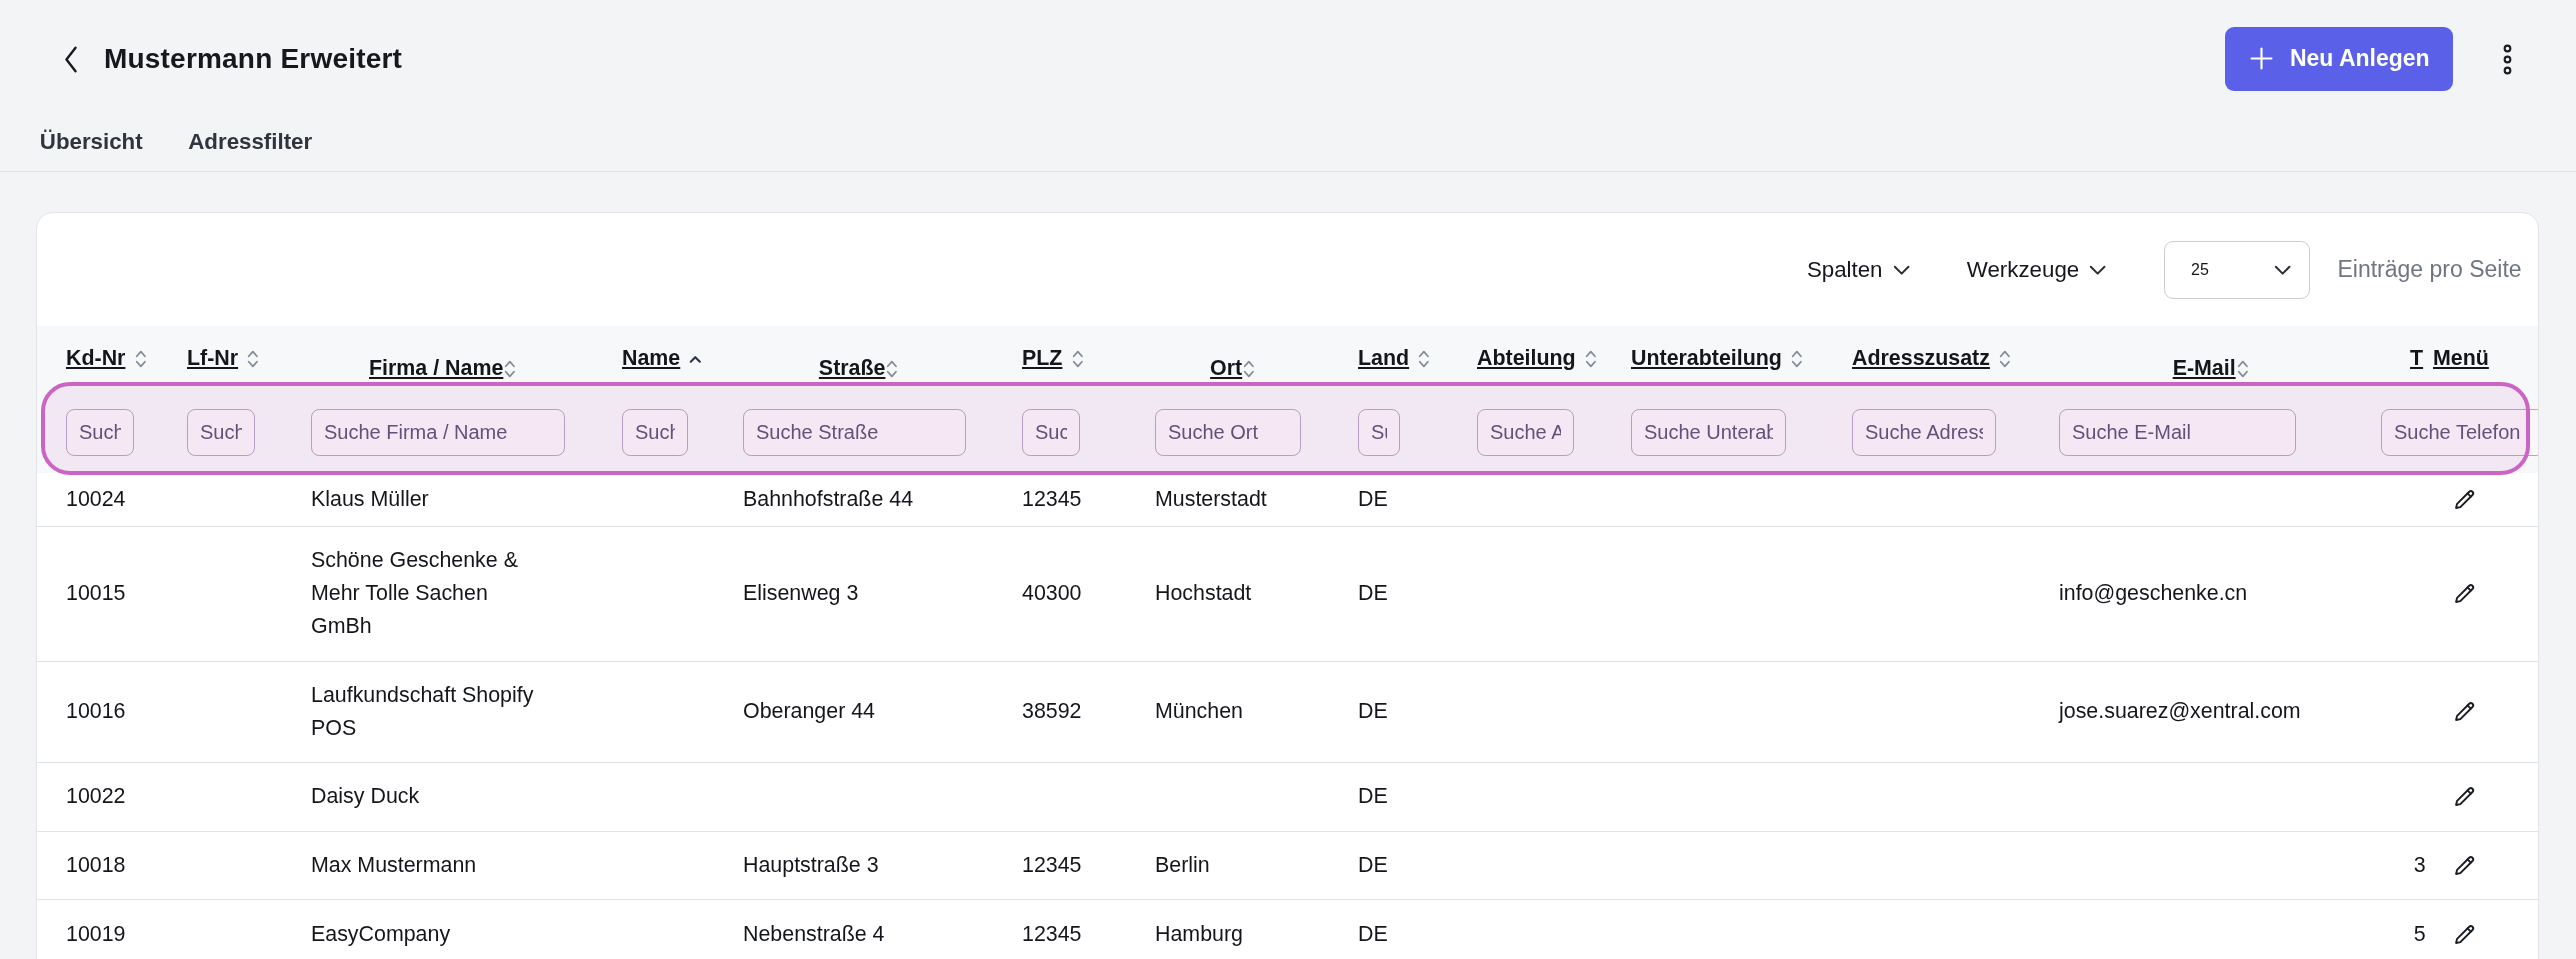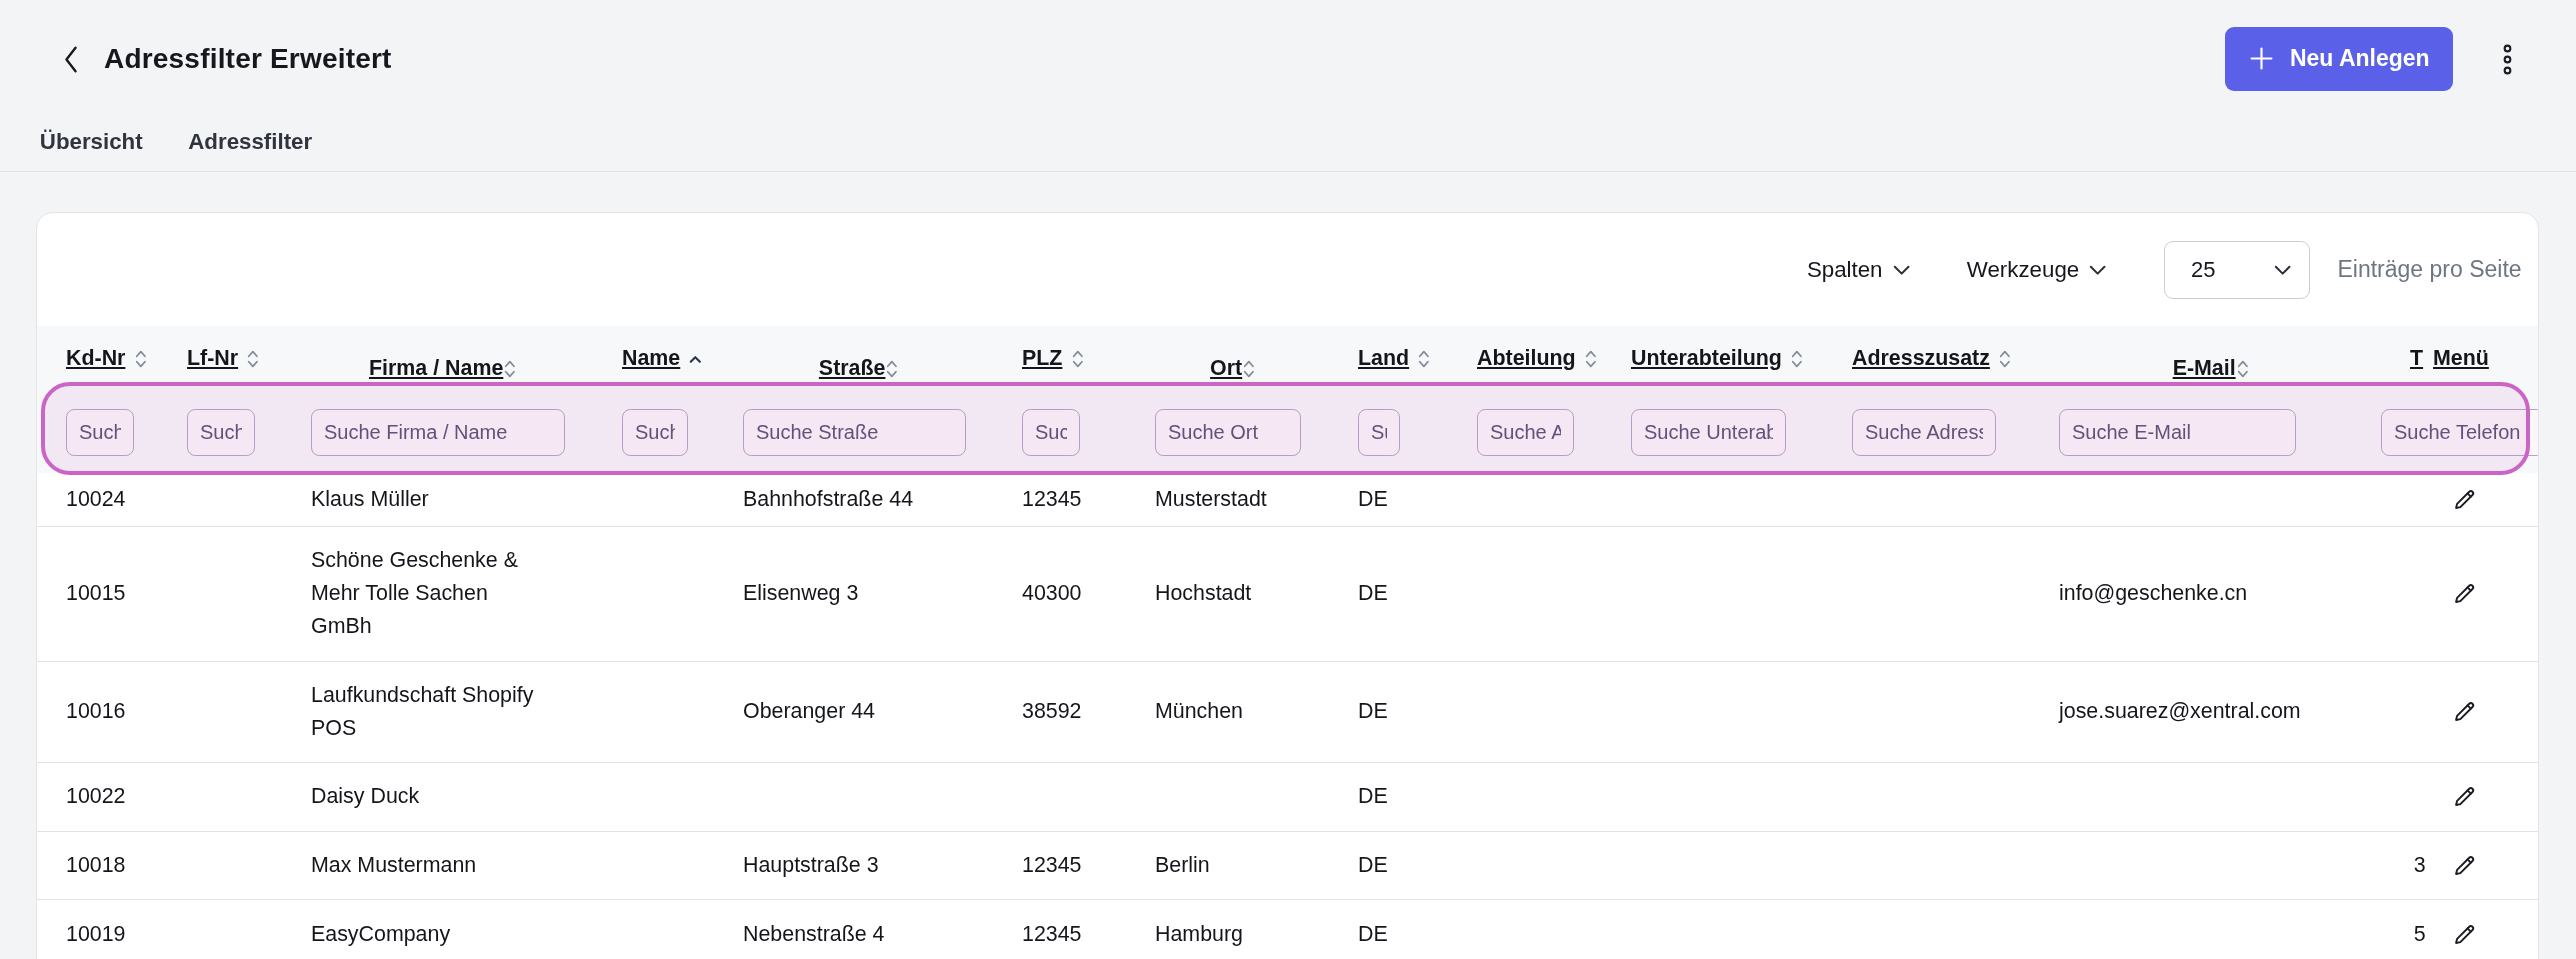--- a/index.html
+++ b/index.html
@@ -39,21 +39,21 @@
   .main-search { position:absolute; left:29px; top:26.5px; width:294px; height:60px;
                  border:1.8px solid #C9CDD4; border-radius:9px; font-size:22px; font-family:inherit;
                  padding:0 18px; color:#333; outline:none; background:#fff; }
   .main-search::placeholder { color:#6A7280; }
   .toolbar-right { position:absolute; right:16.4px; top:0; height:113px; display:flex; align-items:center; }
   .dd-btn { display:flex; align-items:center; gap:10px; font-size:22.3px; font-weight:500; color:#15171C;
             background:none; border:none; font-family:inherit; cursor:pointer; white-space:nowrap; }
   .sp1 { width:57px; } .sp2 { width:58px; } .sp3 { width:27px; }
   .page-size { width:146px; height:58px; border:1.8px solid #C9CDD4; border-radius:9px;
                display:flex; align-items:center; justify-content:space-between; padding:0 18px 0 25.5px;
-               font-size:22px; color:#15171C; background:#fff; cursor:pointer; }
+               font-size:16px; color:#15171C; background:#fff; cursor:pointer; }
   .entries-label { font-size:23px; color:#6F7683; white-space:nowrap; }
   
   table { width:2503px; table-layout:fixed; border-collapse:collapse; }
   thead tr { height:65px; background:#F7F8F9; }
   th { text-align:left; font-size:21.4px; font-weight:700; color:#14161B; vertical-align:middle; white-space:nowrap;text-decoration:underline; }
   th .h-inner { display:flex; align-items:center; gap:8.2px; }
   th.spread .h-inner { justify-content:center; padding-right:47px; gap:0;margin-top:20px; }
   th:first-child, td:first-child { padding-left:29px; }
   .sort { display:inline-flex; flex:none; }
   .filter-row { height:82px; }
@@ -83,21 +83,21 @@
 <body>
 
 <div class="top-header">
   <button class="back-btn">
     <span>
       <svg width="20" height="31" viewBox="0 0 22 34" fill="none" stroke="#16181D" stroke-width="2.6" stroke-linecap="round" stroke-linejoin="round">
           <polyline points="16,4 6,17 16,30"></polyline>
         </svg>
     </span>
   </button>
-  <div class="page-title">Adressfilter Erweitert</div>
+  <div class="page-title">Mustermann Erweitert</div>
   <button class="new-btn">
     <span>
       <svg width="27" height="27" viewBox="0 0 30 30" fill="none" stroke="#fff" stroke-width="2.4" stroke-linecap="round">
           <line x1="15" y1="4" x2="15" y2="26"></line>
           <line x1="4" y1="15" x2="26" y2="15"></line>
         </svg>
     </span>
     <span>Neu Anlegen</span>
   </button>
   <button class="kebab-btn">

